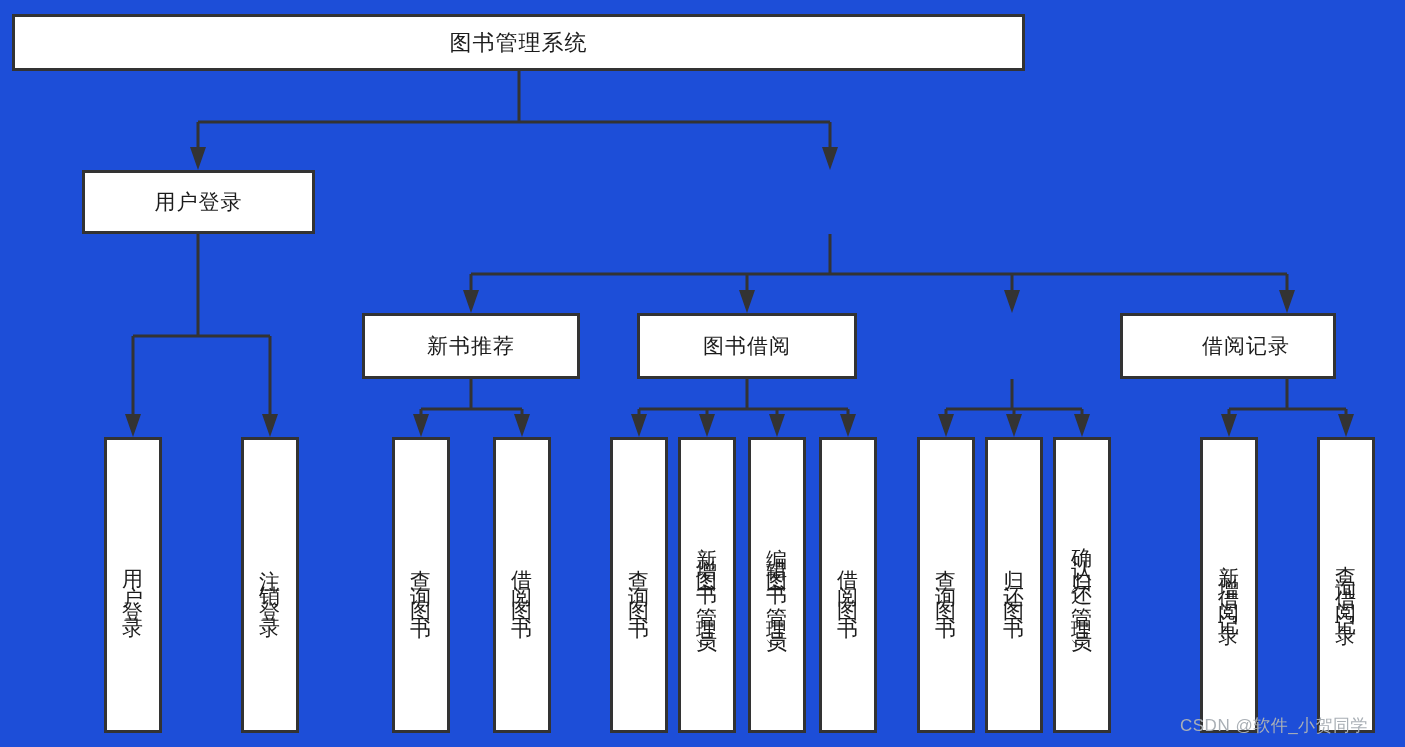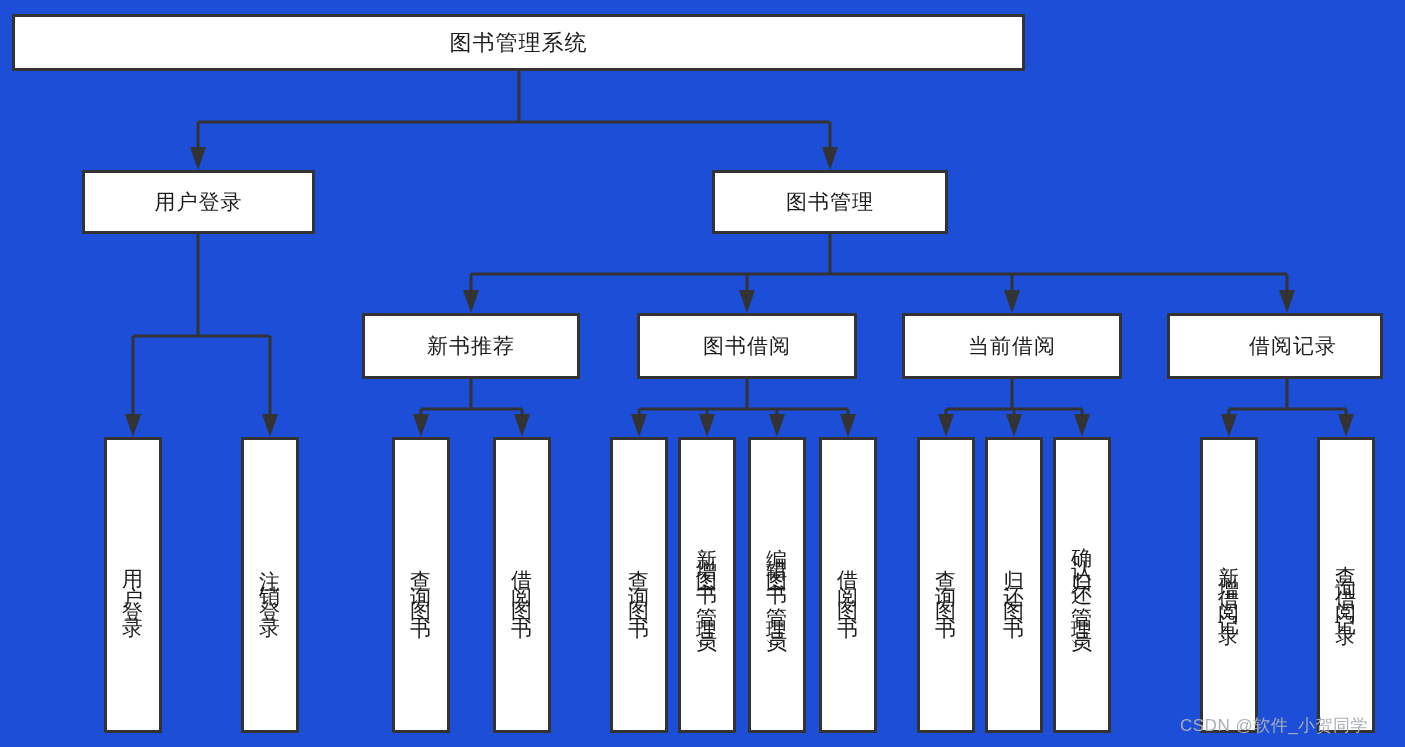--- a/index.html
+++ b/index.html
@@ -99,34 +99,28 @@
     </g>
   </svg>
 
   <div class="node hnode title-node" style="left:12px; top:14px; width:1013px; height:57px;">
     <span>图书管理系统</span>
   </div>
 
   <div class="node hnode" style="left:82px; top:170px; width:233px; height:64px;">
     <span>用户登录</span>
   </div>
-  <div class="node hnode" style="left:712px; top:170px; width:236px; height:64px;">
-    <span>图书管理</span>
-  </div>
 
   <div class="node hnode" style="left:362px; top:313px; width:218px; height:66px;">
     <span>新书推荐</span>
   </div>
   <div class="node hnode" style="left:637px; top:313px; width:220px; height:66px;text-align:right;">
     <span>图书借阅</span>
   </div>
-  <div class="node hnode" style="left:902px; top:313px; width:220px; height:66px;">
-    <span>当前借阅</span>
-  </div>
-  <div class="node hnode" style="left:1167px; top:313px; width:216px; height:66px;padding-left:36px;">
+  <div class="node hnode" style="left:1120px; top:313px; width:216px; height:66px;padding-left:36px;">
     <span>借阅记录</span>
   </div>
 
   <div class="node vnode gap4" style="left:104px; top:437px; width:58px; height:296px;">
     <span>用户登录</span>
   </div>
   <div class="node vnode gap4" style="left:241px; top:437px; width:58px; height:296px;">
     <span>注销登录</span>
   </div>
 

